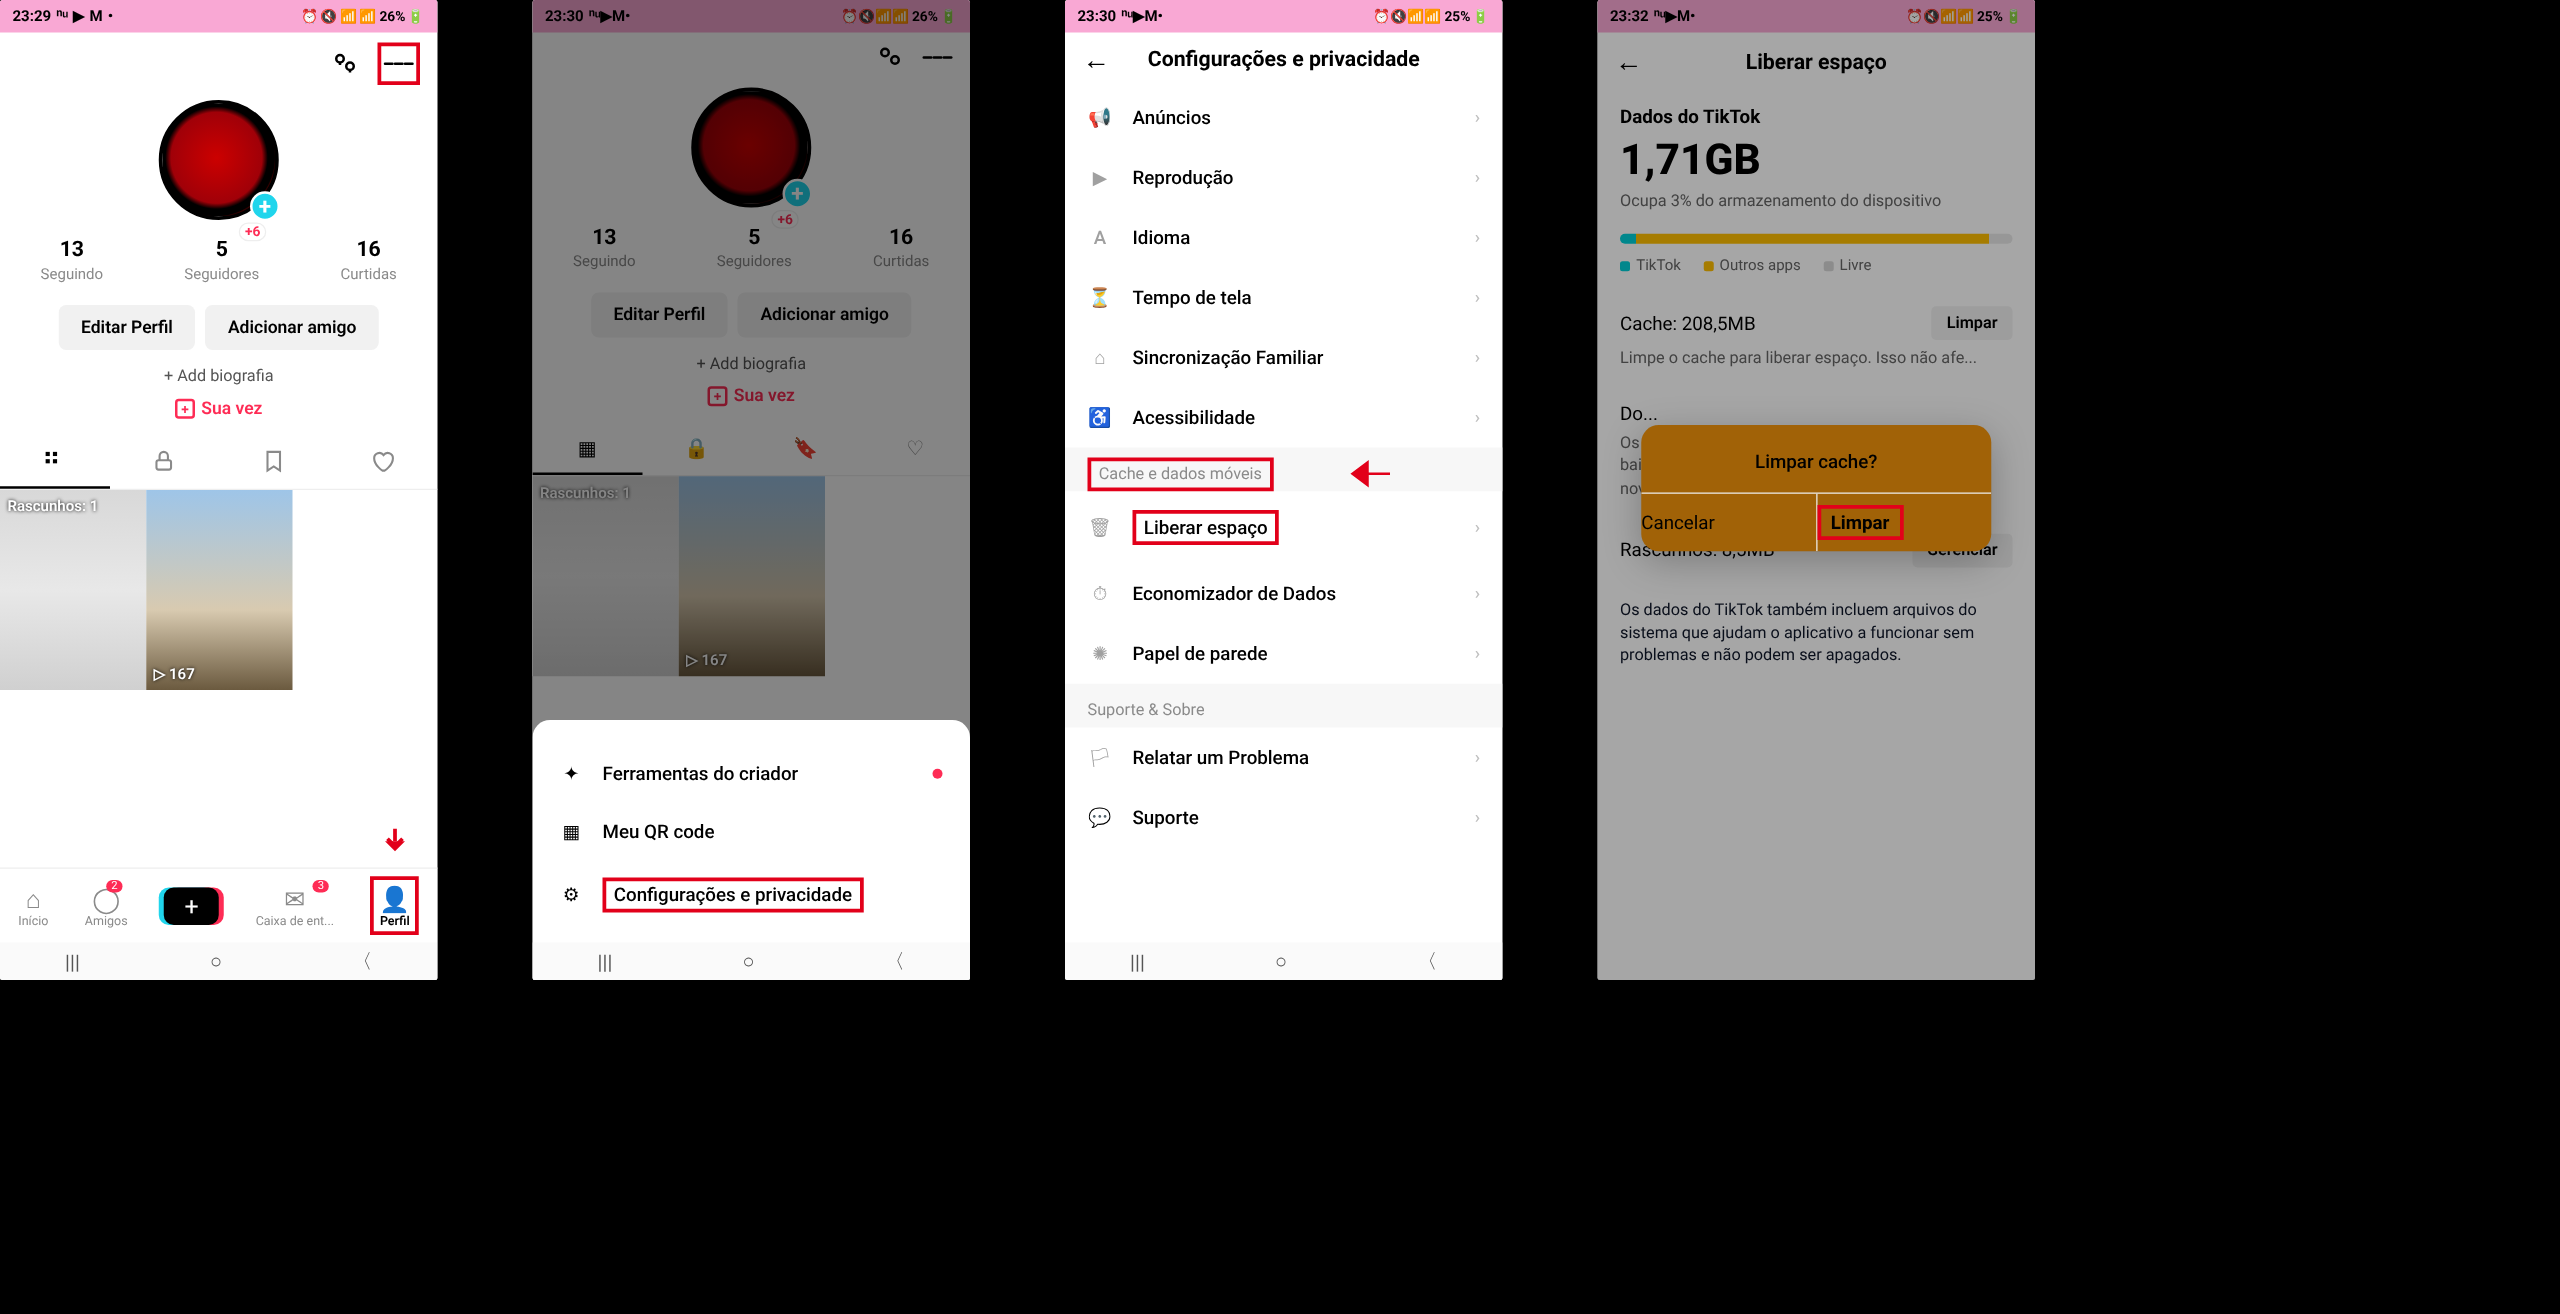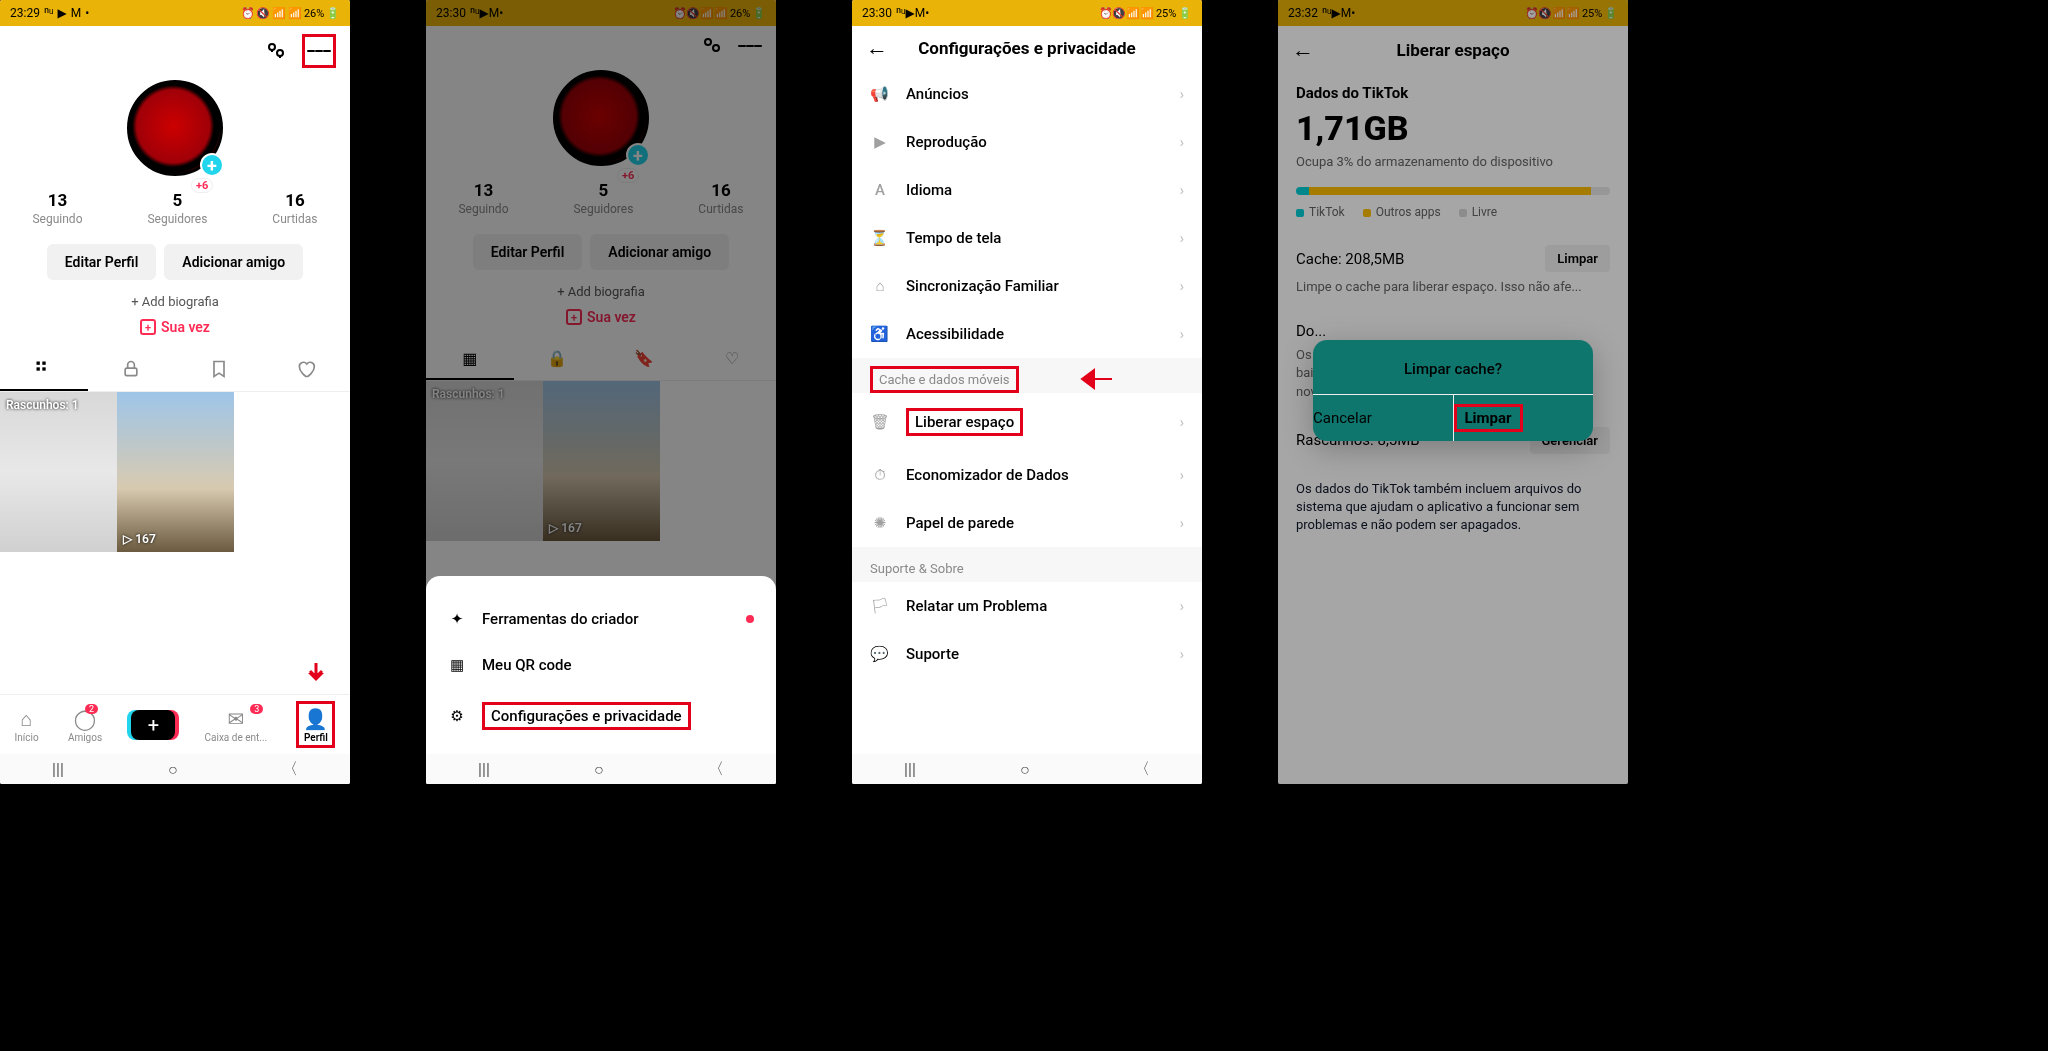--- a/index.html
+++ b/index.html
@@ -38,23 +38,23 @@
     z-index:5;
   }
   
   .statusbar {
     height: 26px;
     display:flex;
     align-items:center;
     justify-content:space-between;
     padding: 0 10px;
     font-size: 12px;
-    font-weight:400;
+    font-weight:700;
     color:#000;
-    background:#eab308;
+    background:#f9a8d4;
   }
   .statusbar .sb-left { display:flex; align-items:center; gap:4px; }
   .statusbar .sb-right { display:flex; align-items:center; gap:2px; font-size:11px; }
   
   .profile-header {
     display:flex;
     justify-content:flex-end;
     align-items:center;
     gap:14px;
     padding: 8px 14px;
@@ -188,21 +188,21 @@
   .fs-row { display:flex; justify-content:space-between; align-items:center; margin-top:26px;}
   .fs-row .flabel { font-size:15px; font-weight:400;}
   .fs-row .faction { background:#f1f1f1; border-radius:4px; padding:6px 12px; font-size:13px; font-weight:600;}
   .fs-desc { font-size:13px; color:#666; margin-top:6px; line-height:1.4;}
   .fs-note { font-size:13px; color:#0f172a; margin-top:26px; line-height:1.4; padding-bottom:40px;}
   
   .modal {
     position:absolute; z-index:20;
     left:50%; transform:translateX(-50%);
     top:340px; width:280px;
-    background:#0f766e; border-radius:14px;
+    background:#a16207; border-radius:14px;
     box-shadow:0 8px 30px rgba(0,0,0,0.25);
     overflow:hidden;
   }
   .modal .mtitle { text-align:center; padding:20px 0 16px 0; font-size:15px; font-weight:500;}
   .modal .mbtns { display:flex; border-top:1px solid #eee;}
   .modal .mbtn { flex:1; text-align:left; padding:14px 0; font-size:15px;}
   .modal .mbtn + .mbtn { border-left:1px solid #eee; font-weight:700;}
   .gap-spacer{width:38px;}
   .red-arrow-left { position:absolute; width:34px; height:26px; }
 </style>

